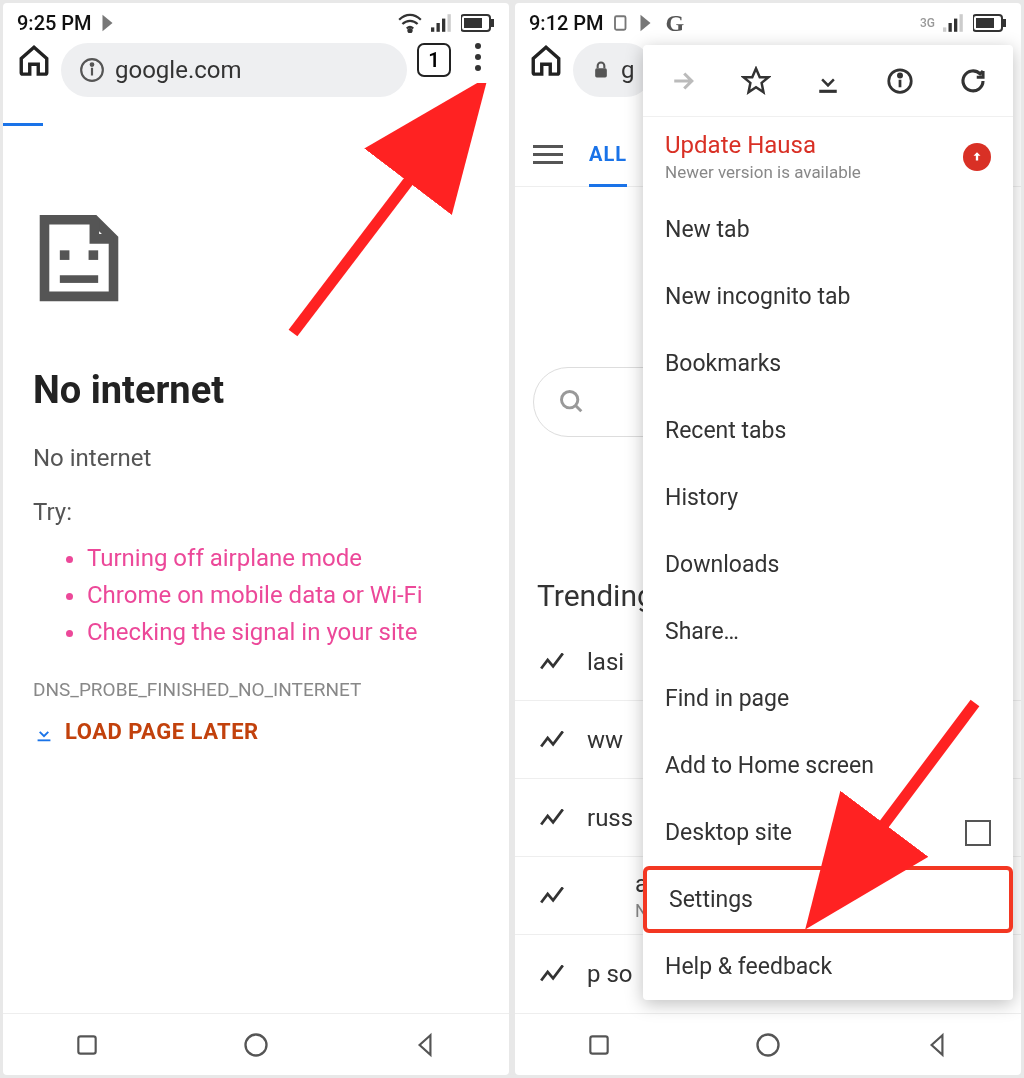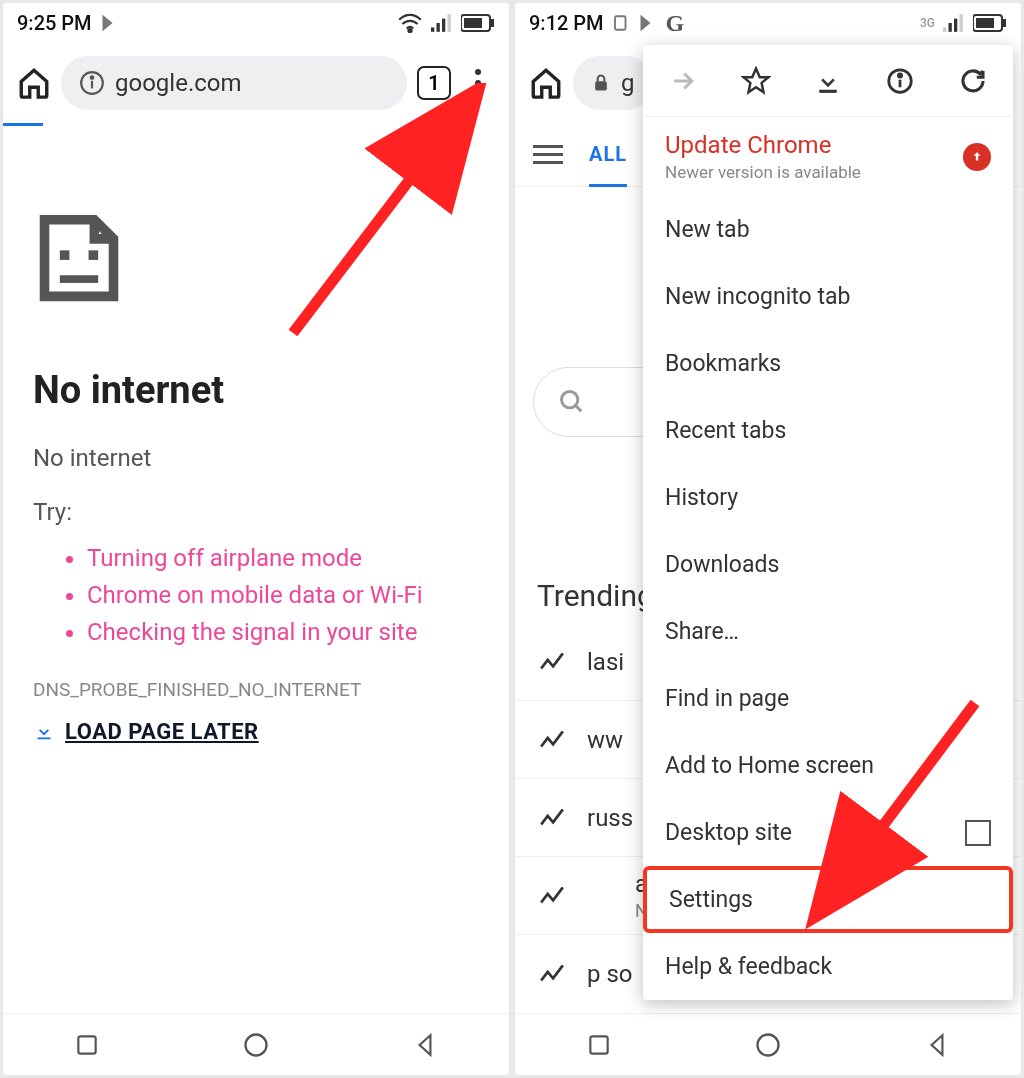--- a/index.html
+++ b/index.html
@@ -35,21 +35,20 @@
     color: #111;
     font-weight: 500;
   }
   .statusbar .left, .statusbar .right { display: flex; align-items: center; gap: 8px; }
   .statusbar .right svg { display: block; }
 
   
   .chrome-toolbar {
     height: 80px;
     display: flex;
-    align-items: center;
     gap: 10px;
     padding: 0 14px;
   }
   .home-icon { width: 34px; height: 34px; }
   .urlbar {
     flex: 1;
     height: 54px;
     background: #eeeff1;
     border-radius: 30px;
     display: flex;
@@ -75,21 +74,21 @@
 
   
   .error-page { padding: 36px 30px 0; flex:1; }
   .sad-page-icon { width:92px; height:92px; margin-bottom:60px; margin-top:50px;}
   .err-title { font-size: 38px; font-weight:700; color:#222; margin-bottom:32px;}
   .err-sub { font-size:24px; color:#555; margin-bottom:26px;}
   .err-try { font-size:24px; color:#555; margin-bottom:14px;}
   ul.tips { padding-left:54px; }
   ul.tips li { font-size:24px; color:#ec4899; line-height:1.55; }
   .err-code { font-size:19px; color:#888; margin-top:26px; }
-  .load-later { display:flex; align-items:center; gap:10px; margin-top:18px; color:#0f172a; font-weight:700; font-size:22px; letter-spacing:0.5px;text-decoration:underline;}
+  .load-later { display:flex; align-items:flex-end; gap:10px; margin-top:18px; color:#c2410c; font-weight:700; font-size:22px; letter-spacing:0.5px;}
 
   
   .filter-row { height:64px; display:flex; align-items:center; gap:26px; padding:0 18px; border-bottom:1px solid #eee;}
   .filter-row .hamburger { width:30px; display:flex; flex-direction:column; gap:5px;}
   .filter-row .hamburger span{height:3px;background:#555;}
   .filter-row .all-tab { color:#1a73e8; font-weight:700; font-size:20px; letter-spacing:1px; border-bottom:3px solid #1a73e8; padding-bottom:18px; margin-top:20px;}
   .search-pill {
     margin: 180px 18px 0; height:70px; border:1px solid #ddd; border-radius:40px;
     display:flex; align-items:center; padding:0 24px;
   }
@@ -340,21 +339,21 @@
           <line x1="12" y1="11" x2="12" y2="17"></line>
           <circle cx="12" cy="7.5" r="1.3" fill="#333"></circle>
         </svg>
       <svg width="30" height="30" viewBox="0 0 24 24" fill="none" stroke="#333" stroke-width="2.5">
           <path d="M20 12a8 8 0 11-2.3-5.7L20 4"></path>
           <path d="M20 4v5h-5"></path>
         </svg>
     </div>
     <div class="menu-update">
       <div class="txt">
-        <div class="t">Update Chrome</div>
+        <div class="t">Update Hausa</div>
         <div class="s">Newer version is available</div>
       </div>
       <div class="badge">
         <svg width="14" height="14" viewBox="0 0 24 24" fill="#fff">
             <path d="M12 4l6 6h-4v8h-4v-8H6l6-6z"></path>
           </svg>
       </div>
     </div>
     <div class="menu-item">
         <span>New tab</span>

